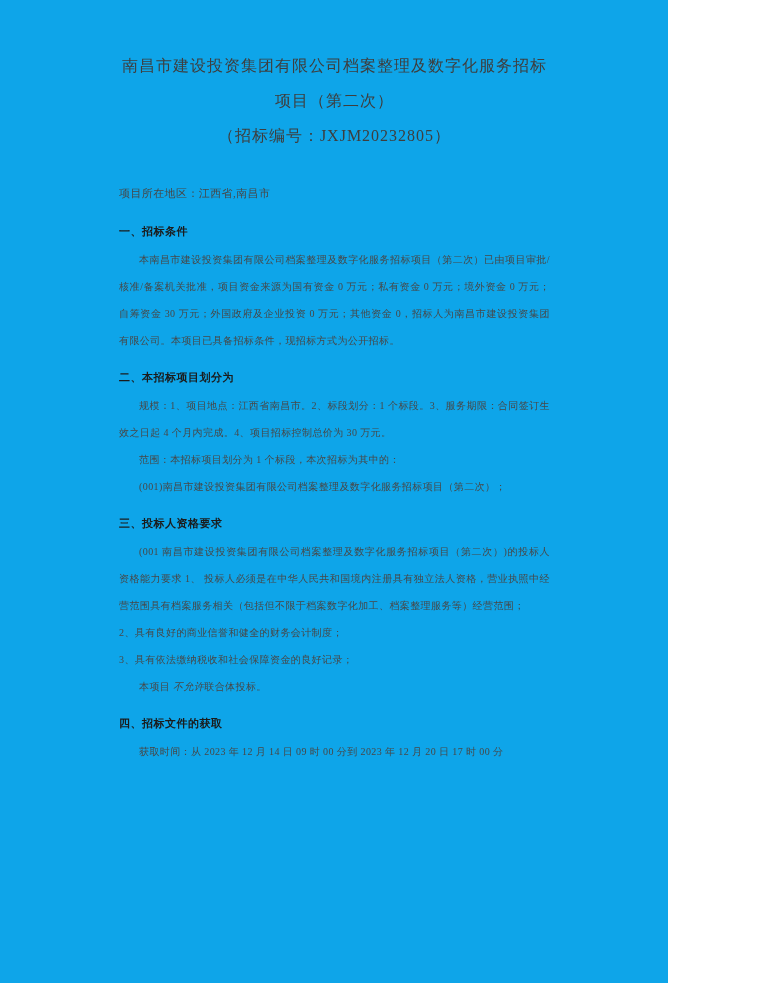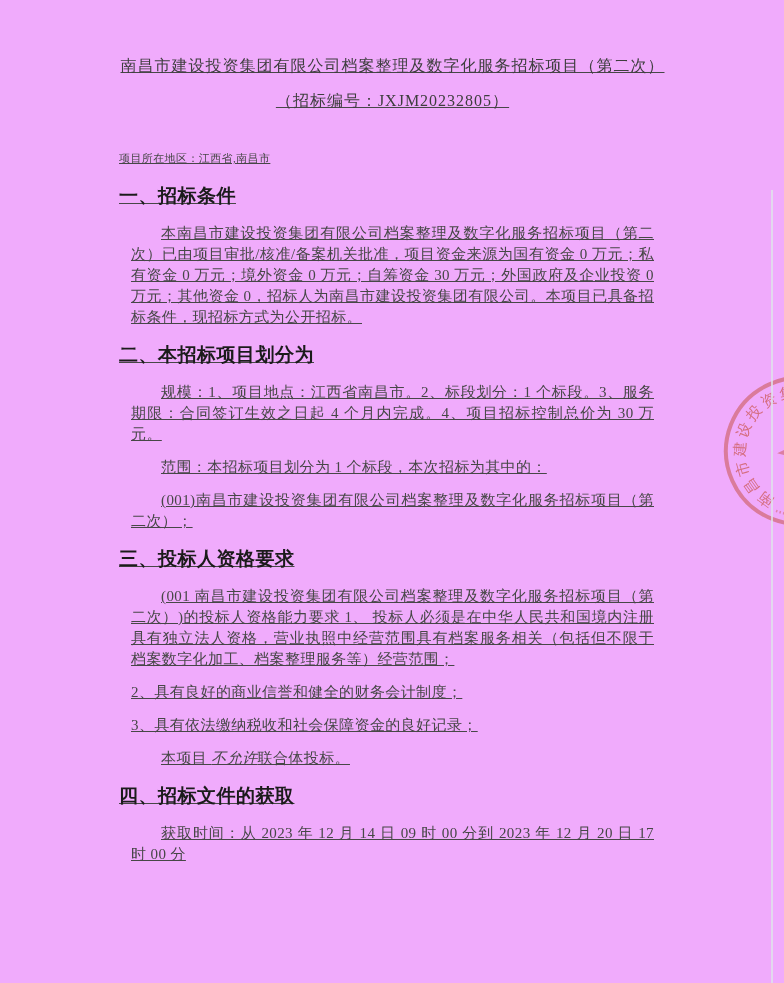--- a/index.html
+++ b/index.html
@@ -1,51 +1,50 @@
 <!DOCTYPE html>
 <html><head>
 <meta charset="utf-8">
 <style>
   html,body { margin:0; padding:0; background:#ffffff; }
   .page {
     position:relative;
-    width:784px; height:983px;
-    background:#f0abfc;
+    width:668px; height:983px;
+    background:#0ea5e9;
     overflow:hidden;
     font-family:"Liberation Serif","DejaVu Serif",serif;
     color:#474747;
-    text-decoration:underline;
   }
   .content { padding:48px 118px 0 119px; }
   .doc-title, .doc-subtitle {
     text-align:center;
     font-size:16px;
     line-height:35px;
     color:#3e3e3e;
     letter-spacing:1px;
   }
   .location {
     margin:26px 0 0 0;
     font-size:11px;
     line-height:29px;
     letter-spacing:0.4px;
   }
   .sec {
     margin:8px 0 0 0;
     font-family:"Liberation Sans","DejaVu Sans",sans-serif;
-    font-size:19px;
+    font-size:11px;
     font-weight:700;
     color:#1b1b1b;
     line-height:30px;
     letter-spacing:0.5px;
   }
   p.body {
-    margin:12px;
-    font-size:15px;
-    line-height:21px;
+    margin:0;
+    font-size:10px;
+    line-height:27px;
     text-align:justify;
     letter-spacing:0.4px;
   }
   .indent { text-indent:2em; }
   .em { font-style:italic; }
   
   .seal {
     position:absolute;
     left:699px; top:351px;
     width:200px; height:200px;

